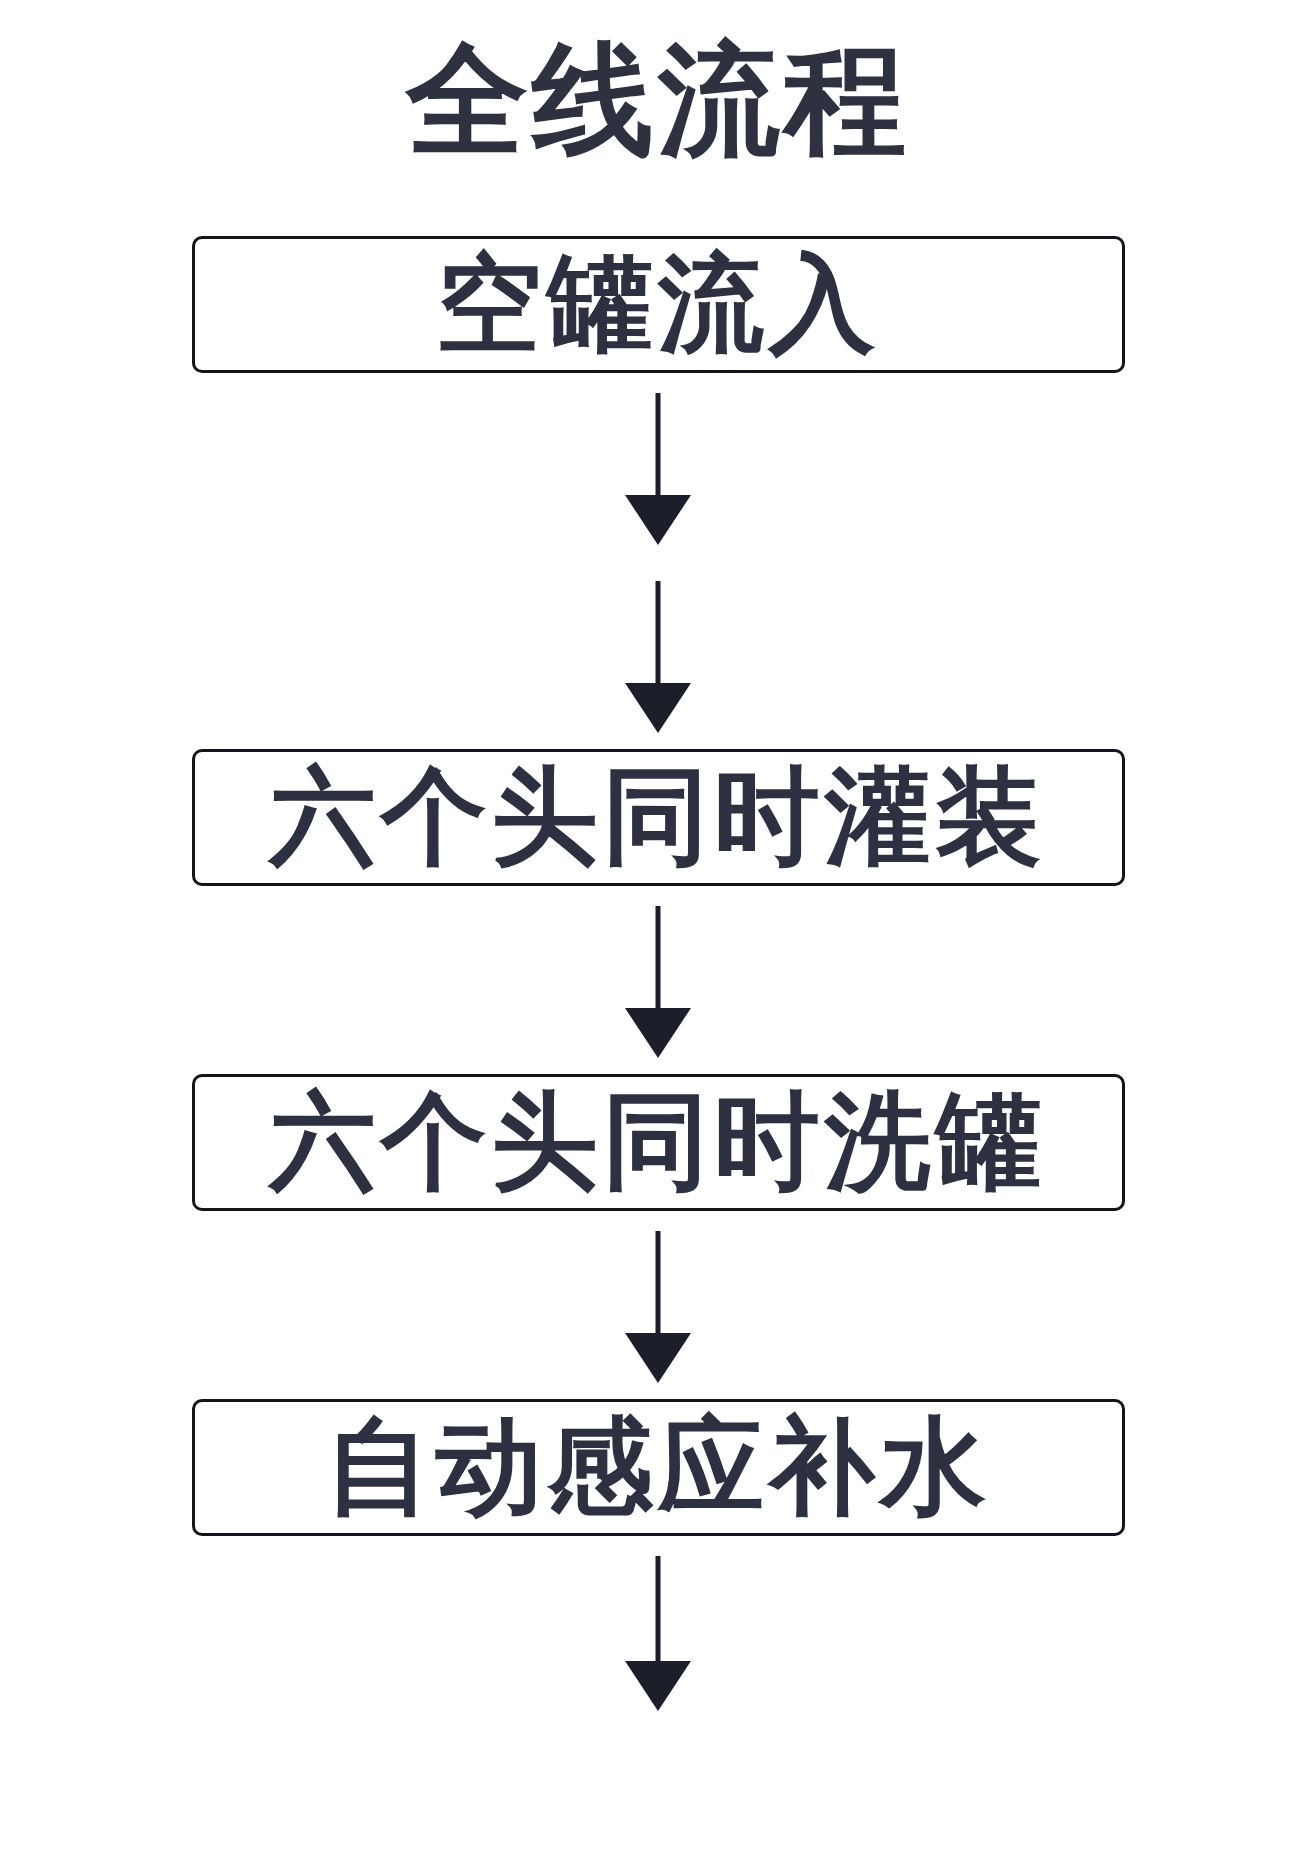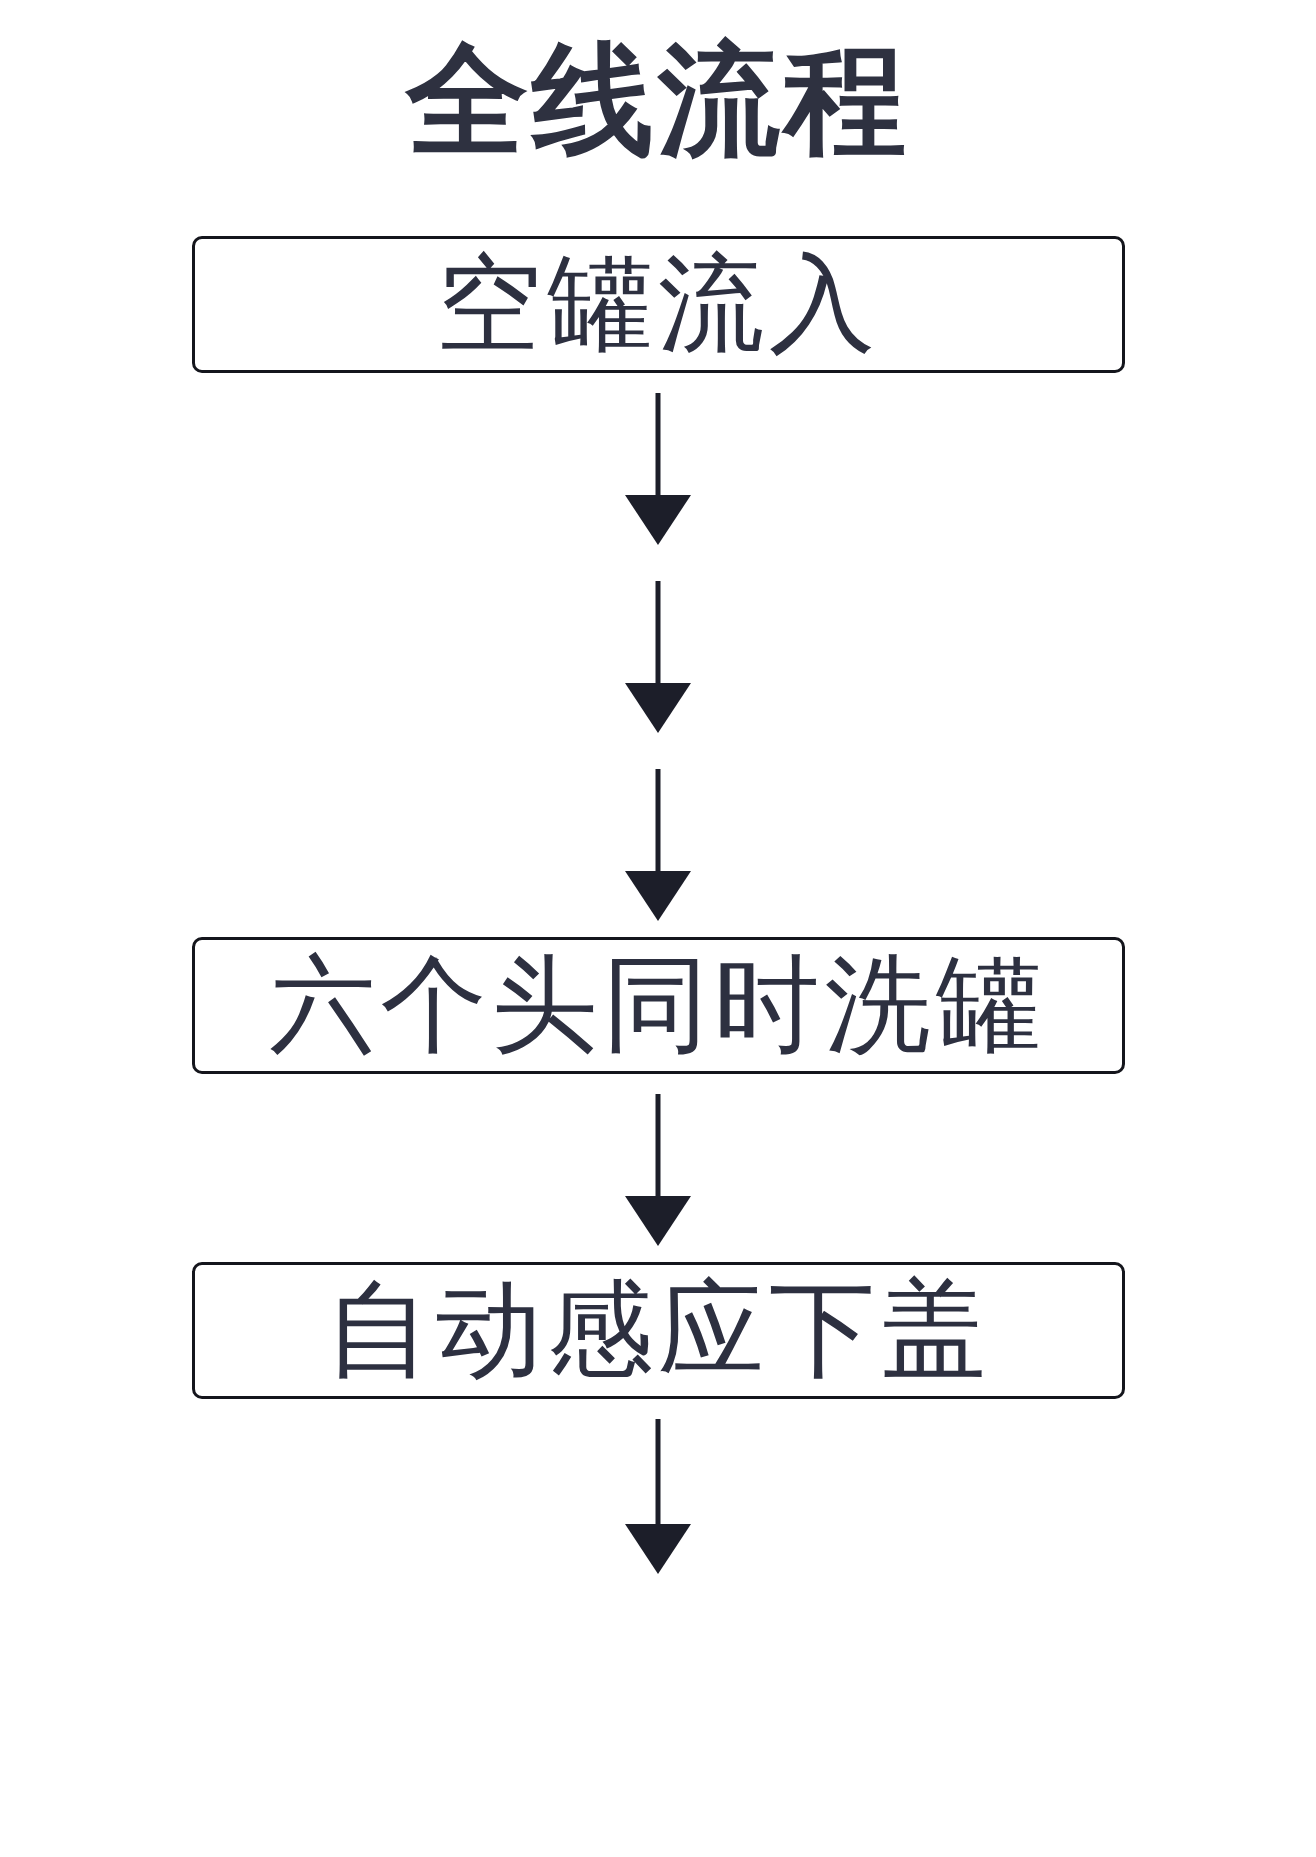--- a/index.html
+++ b/index.html
@@ -49,21 +49,21 @@
     border: 3px solid var(--box-border-color);
     border-radius: 10px;
     background: var(--box-bg-color);
     display: flex;
     align-items: center;
     justify-content: center;
     flex: none;
   }
   .step-label {
     font-size: 106px;
-    font-weight: 400;
+    font-weight: 700;
     letter-spacing: 5px;
     white-space: nowrap;
     color: var(--step-text-color);
   }
   .arrow {
     flex: none;
     height: 152px;
     margin: 20px 0 16px 0;
     display: flex;
     justify-content: center;
@@ -88,37 +88,40 @@
           <line x1="36" y1="0" x2="36" y2="102" stroke="#1c1e29" stroke-width="5"></line>
           <polygon points="3,102 69,102 36,152" fill="#1c1e29"></polygon>
         </svg>
       </div>
       <div class="arrow">
         <svg width="72" height="152" viewBox="0 0 72 152" xmlns="http://www.w3.org/2000/svg">
           <line x1="36" y1="0" x2="36" y2="102" stroke="#1c1e29" stroke-width="5"></line>
           <polygon points="3,102 69,102 36,152" fill="#1c1e29"></polygon>
         </svg>
       </div>
+      <div class="step-box">
+    <span class="step-label">六个头同时灌装</span>
+  </div>
       <div class="arrow">
         <svg width="72" height="152" viewBox="0 0 72 152" xmlns="http://www.w3.org/2000/svg">
           <line x1="36" y1="0" x2="36" y2="102" stroke="#1c1e29" stroke-width="5"></line>
           <polygon points="3,102 69,102 36,152" fill="#1c1e29"></polygon>
         </svg>
       </div>
       <div class="step-box">
     <span class="step-label">六个头同时洗罐</span>
   </div>
       <div class="arrow">
         <svg width="72" height="152" viewBox="0 0 72 152" xmlns="http://www.w3.org/2000/svg">
           <line x1="36" y1="0" x2="36" y2="102" stroke="#1c1e29" stroke-width="5"></line>
           <polygon points="3,102 69,102 36,152" fill="#1c1e29"></polygon>
         </svg>
       </div>
       <div class="step-box">
-    <span class="step-label">自动感应下盖</span>
+    <span class="step-label">自动感应补水</span>
   </div>
       <div class="arrow last">
         <svg width="72" height="155" viewBox="0 0 72 155" xmlns="http://www.w3.org/2000/svg">
           <line x1="36" y1="0" x2="36" y2="105" stroke="#1c1e29" stroke-width="5"></line>
           <polygon points="3,105 69,105 36,155" fill="#1c1e29"></polygon>
         </svg>
       </div>
     </div>
 </div>
 

